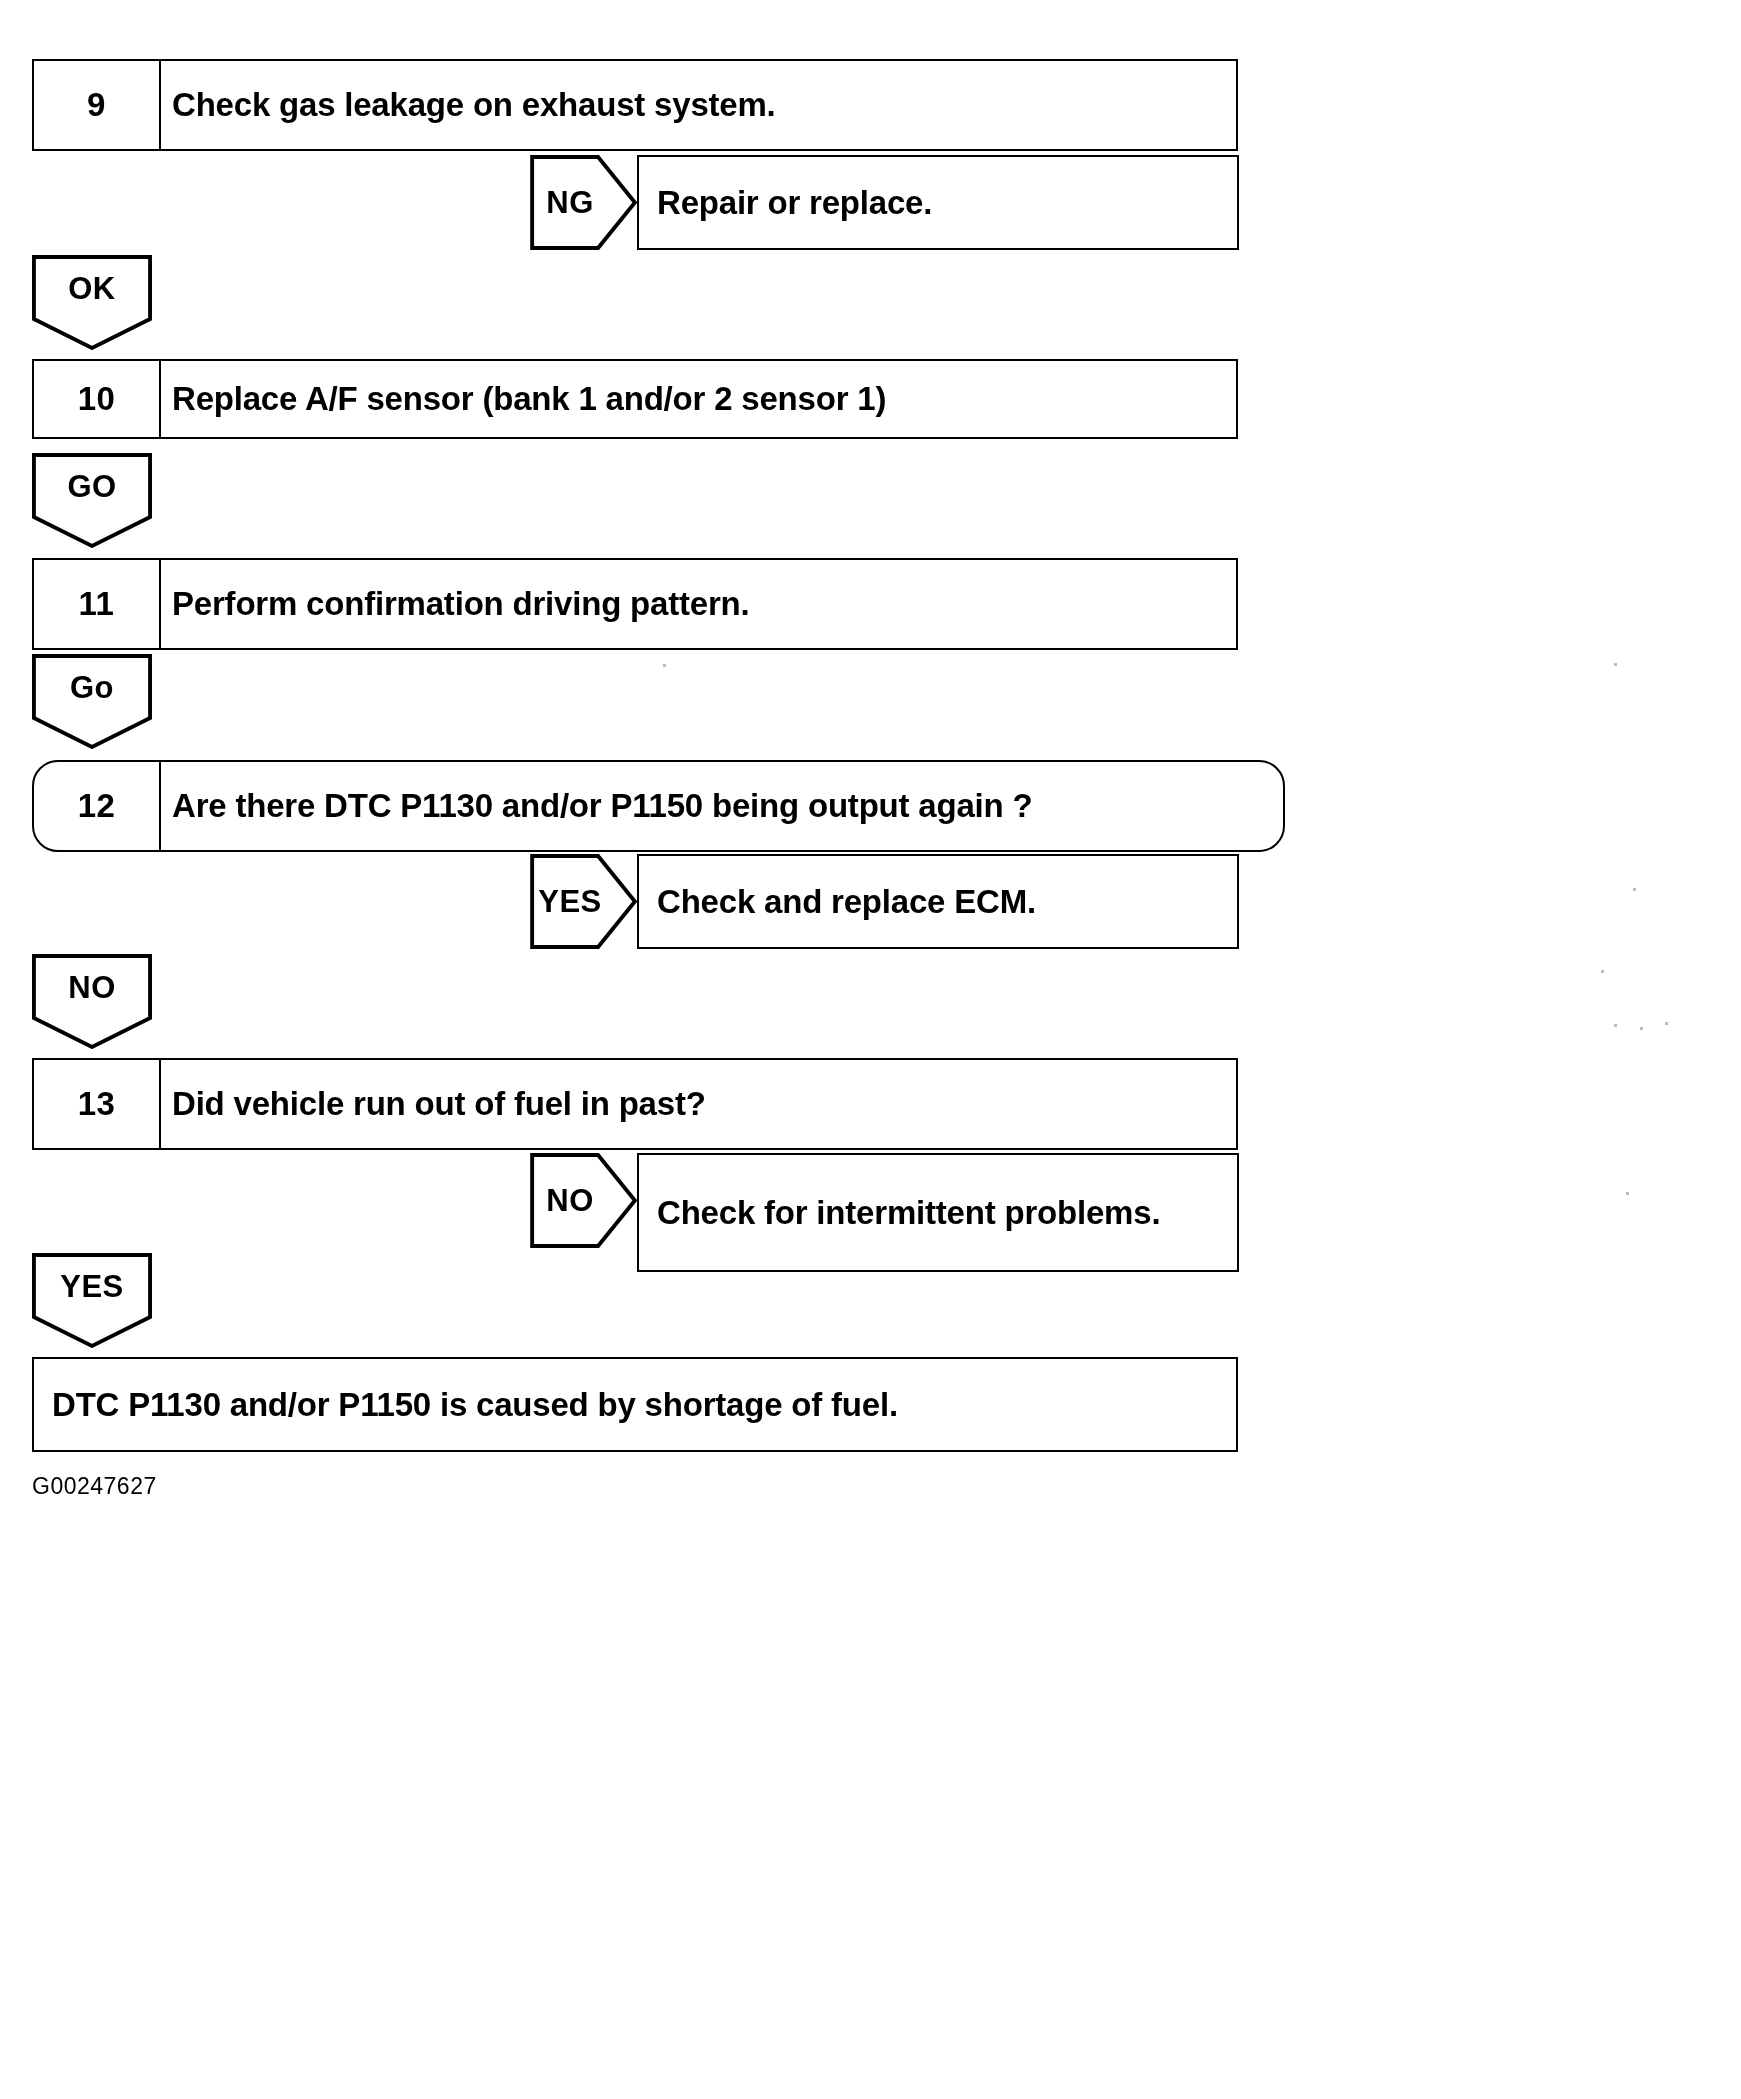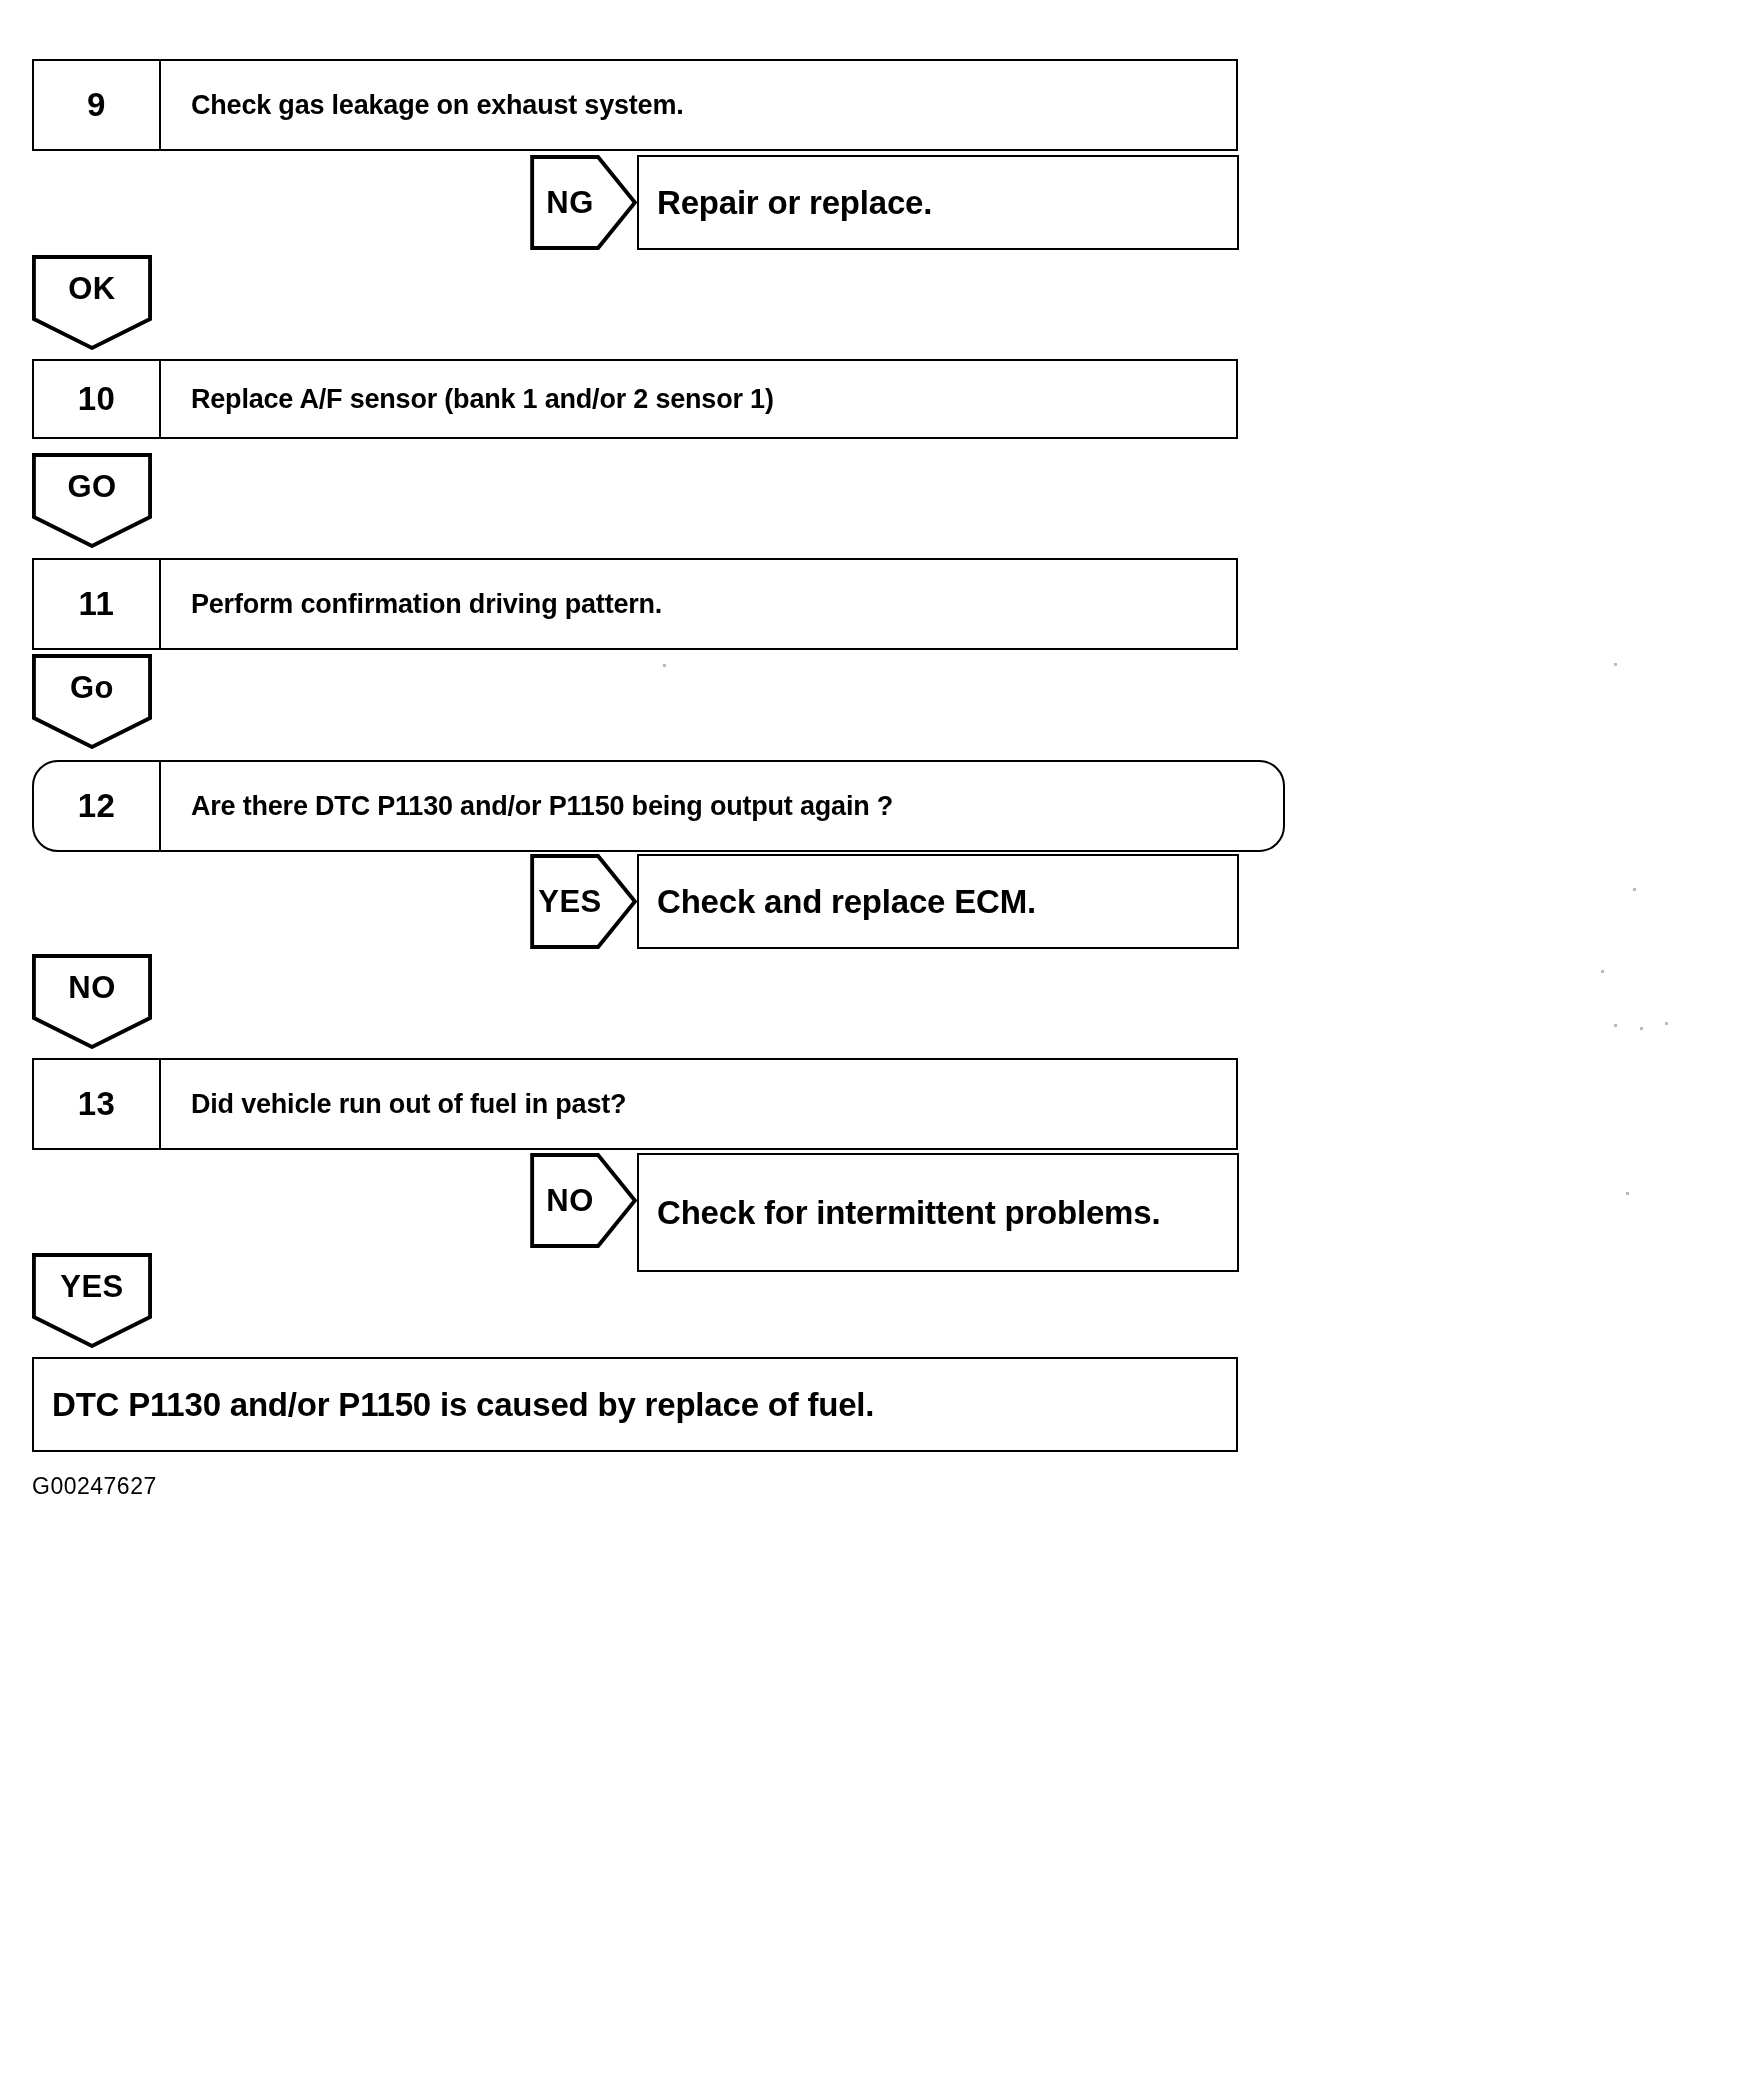--- a/index.html
+++ b/index.html
@@ -39,22 +39,22 @@
     align-items: center;
     justify-content: center;
     font-size: 33px;
     font-weight: bold;
     letter-spacing: 0.5px;
   }
   .step-text {
     flex: 1;
     display: flex;
     align-items: center;
-    padding-left: 30px;
-    font-size: 27px;
+    padding-left: 11px;
+    font-size: 33px;
     font-weight: bold;
     letter-spacing: -0.2px;
   }
 
   
   .result-box {
     position: absolute;
     border: 2.9px solid #000;
     background: #fff;
     display: flex;
@@ -204,21 +204,21 @@
   </div>
   <div class="result-box" style="left:637px; top:1153px; width:602px; height:119px;">Check for intermittent problems.</div>
 
   <div class="arrow-down-wrap" style="left:32px; top:1253px;">
     <svg width="120" height="95" viewBox="0 0 124 98">
       <path d="M 2 2 L 122 2 L 122 66 L 62 96 L 2 66 Z" fill="none" stroke="#000" stroke-width="4"></path>
     </svg>
     <div class="arrow-down-label">YES</div>
   </div>
 
-  <div class="result-box" style="left:32px; top:1357px; width:1206px; height:95px;">DTC P1130 and/or P1150 is caused by replace of fuel.</div>
+  <div class="result-box" style="left:32px; top:1357px; width:1206px; height:95px;">DTC P1130 and/or P1150 is caused by shortage of fuel.</div>
 
   <div class="figure-id" style="left:32px; top:1473px;">G00247627</div>
 
   <span class="speck" style="left:663px; top:664px;"></span>
   <span class="speck" style="left:1614px; top:663px;"></span>
   <span class="speck" style="left:1633px; top:888px;"></span>
   <span class="speck" style="left:1601px; top:970px;"></span>
   <span class="speck" style="left:1614px; top:1024px;"></span>
   <span class="speck" style="left:1640px; top:1027px;"></span>
   <span class="speck" style="left:1665px; top:1022px;"></span>

